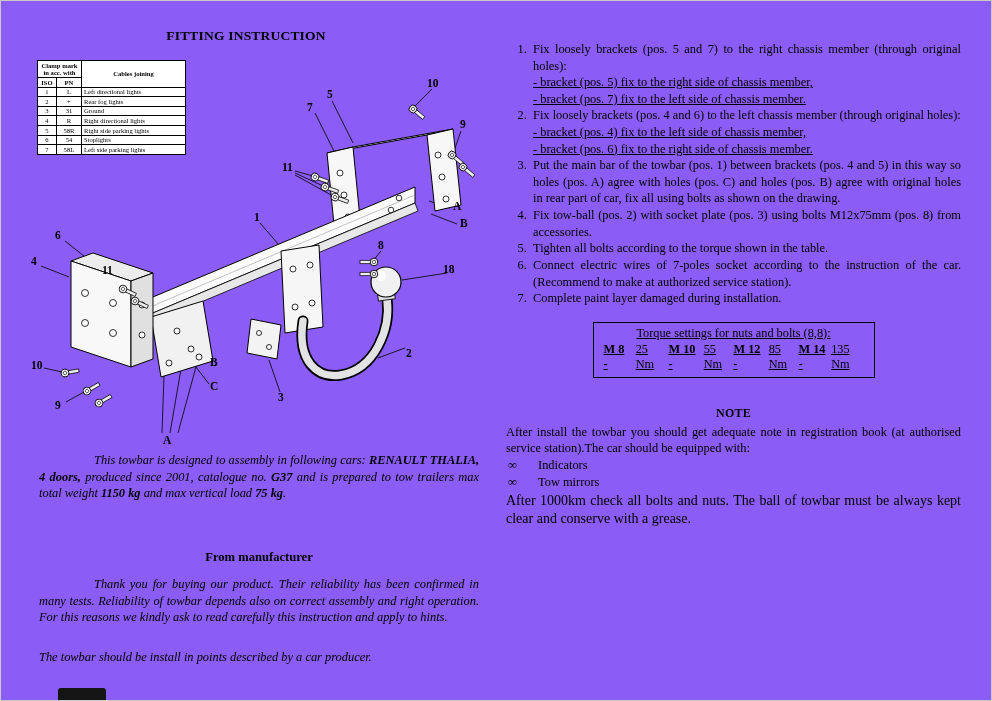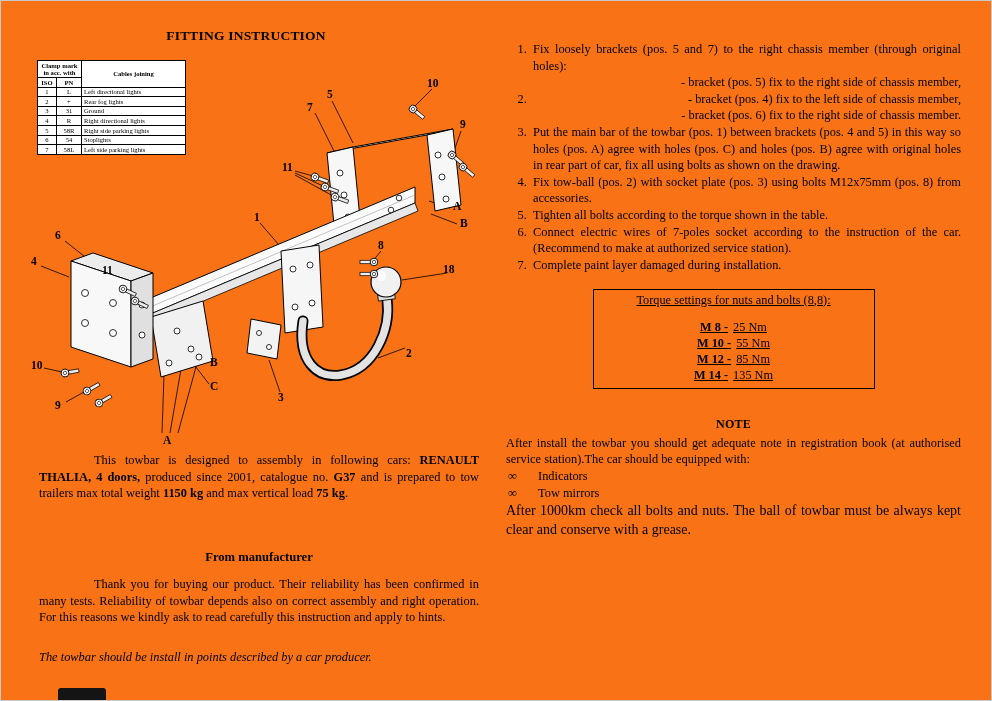--- a/index.html
+++ b/index.html
@@ -1,55 +1,55 @@
 <!DOCTYPE html>
 <html><head>
 <meta charset="utf-8">
 <style>
   * { margin:0; padding:0; box-sizing:border-box; }
   html,body { background:#ffffff; }
   body { font-family:"Liberation Serif", serif; color:#000; }
   .page {
     position:relative; width:992px; height:701px;
-    background:#f97316; border:1px solid #c9c9c9; overflow:hidden;
+    background:#8b5cf6; border:1px solid #c9c9c9; overflow:hidden;
   }
   .col-title { font-weight:bold; font-size:13.5px; text-align:center; letter-spacing:0.2px; }
 
   
   #left-title { position:absolute; left:30px; top:27px; width:430px; }
 
   
   #clamp-table { position:absolute; left:36px; top:59px; border-collapse:collapse; font-size:6.6px; line-height:1.15; background:#fff; z-index:5; }
   #clamp-table th, #clamp-table td { border:1px solid #000; padding:0.5px 2px; vertical-align:middle; }
   #clamp-table th { font-weight:bold; text-align:center; }
   #clamp-table td { text-align:left; }
   #clamp-table td.c { text-align:center; width:18px; }
   #clamp-table td.p { text-align:center; width:24px; }
   #clamp-table td.j { width:104px; }
 
   #diagram-wrap { position:absolute; left:28px; top:60px; width:455px; height:398px; }
   .dlabel { font:bold 11.5px "Liberation Serif", serif; fill:#000; }
 
-  .text-block { position:absolute; left:38px; width:440px; font-size:12.4px; line-height:1.33; text-align:justify; }
+  .text-block { position:absolute; left:38px; width:440px; font-size:12.4px; line-height:1.33; text-align:justify;font-style:italic; }
   #car-paragraph { top:451px; text-indent:55px; }
   #from-manufacturer { position:absolute; left:38px; top:549px; width:440px; text-align:center; font-weight:bold; font-size:12.6px; }
   #manufacturer-paragraph { top:575px; text-indent:55px; }
   #install-note { top:648px; font-style:italic; text-align:left; }
 
   #logo-mark { position:absolute; left:57px; top:687px; width:48px; height:16px; background:#141414; border-radius:3px; }
 
   
   #right-col { position:absolute; left:505px; top:27px; width:455px; }
   #assembly-list { margin-top:13px; padding-left:24px; font-size:12.4px; line-height:1.34; text-align:justify; }
   #assembly-list li { padding-left:3px; }
-  #assembly-list .sub { text-align:right; }
+  #assembly-list .sub { text-align:left;text-decoration:underline; }
 
   #torque-box { width:282px; margin:15px auto 0 auto; border:1px solid #000; padding:3px 10px 5px 10px; font-size:12.3px;text-decoration:underline; }
   #torque-box .t-title { text-align:center; }
-  #torque-box .t-grid { display:grid; grid-template-columns:1fr; row-gap:1px; margin-top:12px; }
+  #torque-box .t-grid { display:grid; grid-template-columns:1fr 1fr 1fr 1fr; row-gap:1px; margin-top:1px; }
   #torque-box .t-entry { display:flex; justify-content:center; gap:5px; }
 
   #note-title { margin-top:28px; font-size:12px; }
   #note-intro { margin-top:3px; font-size:12.4px; line-height:1.34; text-align:justify; }
   .bullet-row { display:flex; gap:16px; font-size:12.4px; line-height:1.4; padding-left:2px; }
   .bullet-sym { width:14px; }
   #note-footer { font-size:14px; line-height:1.34; text-align:justify; }
 </style>
 </head>
 <body>
@@ -254,22 +254,24 @@
   <p id="manufacturer-paragraph" class="text-block">Thank you for buying our product. Their reliability has been confirmed in many tests. Reliability of towbar depends also on correct assembly and right operation. For this reasons we kindly ask to read carefully this instruction and apply to hints.</p>
 
   <div id="logo-mark"></div>
 
   <div id="right-col">
 
     <ol id="assembly-list">
       <li>
         <span>Fix loosely brackets (pos. 5 and 7) to the right chassis member (through original holes):</span>
         <div class="sub">- bracket (pos. 5) fix to the right side of chassis member,</div>
+        <div class="sub">- bracket (pos. 7) fix to the left side of chassis member.</div>
       </li>
       <li>
+        <span>Fix loosely brackets (pos. 4 and 6) to the left chassis member (through original holes):</span>
         <div class="sub">- bracket (pos. 4) fix to the left side of chassis member,</div>
         <div class="sub">- bracket (pos. 6) fix to the right side of chassis member.</div>
       </li>
       <li><span>Put the main bar of the towbar (pos. 1) between brackets (pos. 4 and 5) in this way so holes (pos. A) agree with holes (pos. C) and holes (pos. B) agree with original holes in rear part of car, fix all using bolts as shown on the drawing.</span></li>
       <li><span>Fix tow-ball (pos. 2) with socket plate (pos. 3) using bolts M12x75mm (pos. 8) from accessories.</span></li>
       <li><span>Tighten all bolts according to the torque shown in the table.</span></li>
       <li><span>Connect electric wires of 7-poles socket according to the instruction of the car. (Recommend to make at authorized service station).</span></li>
       <li><span>Complete paint layer damaged during installation.</span></li>
     </ol>
 

